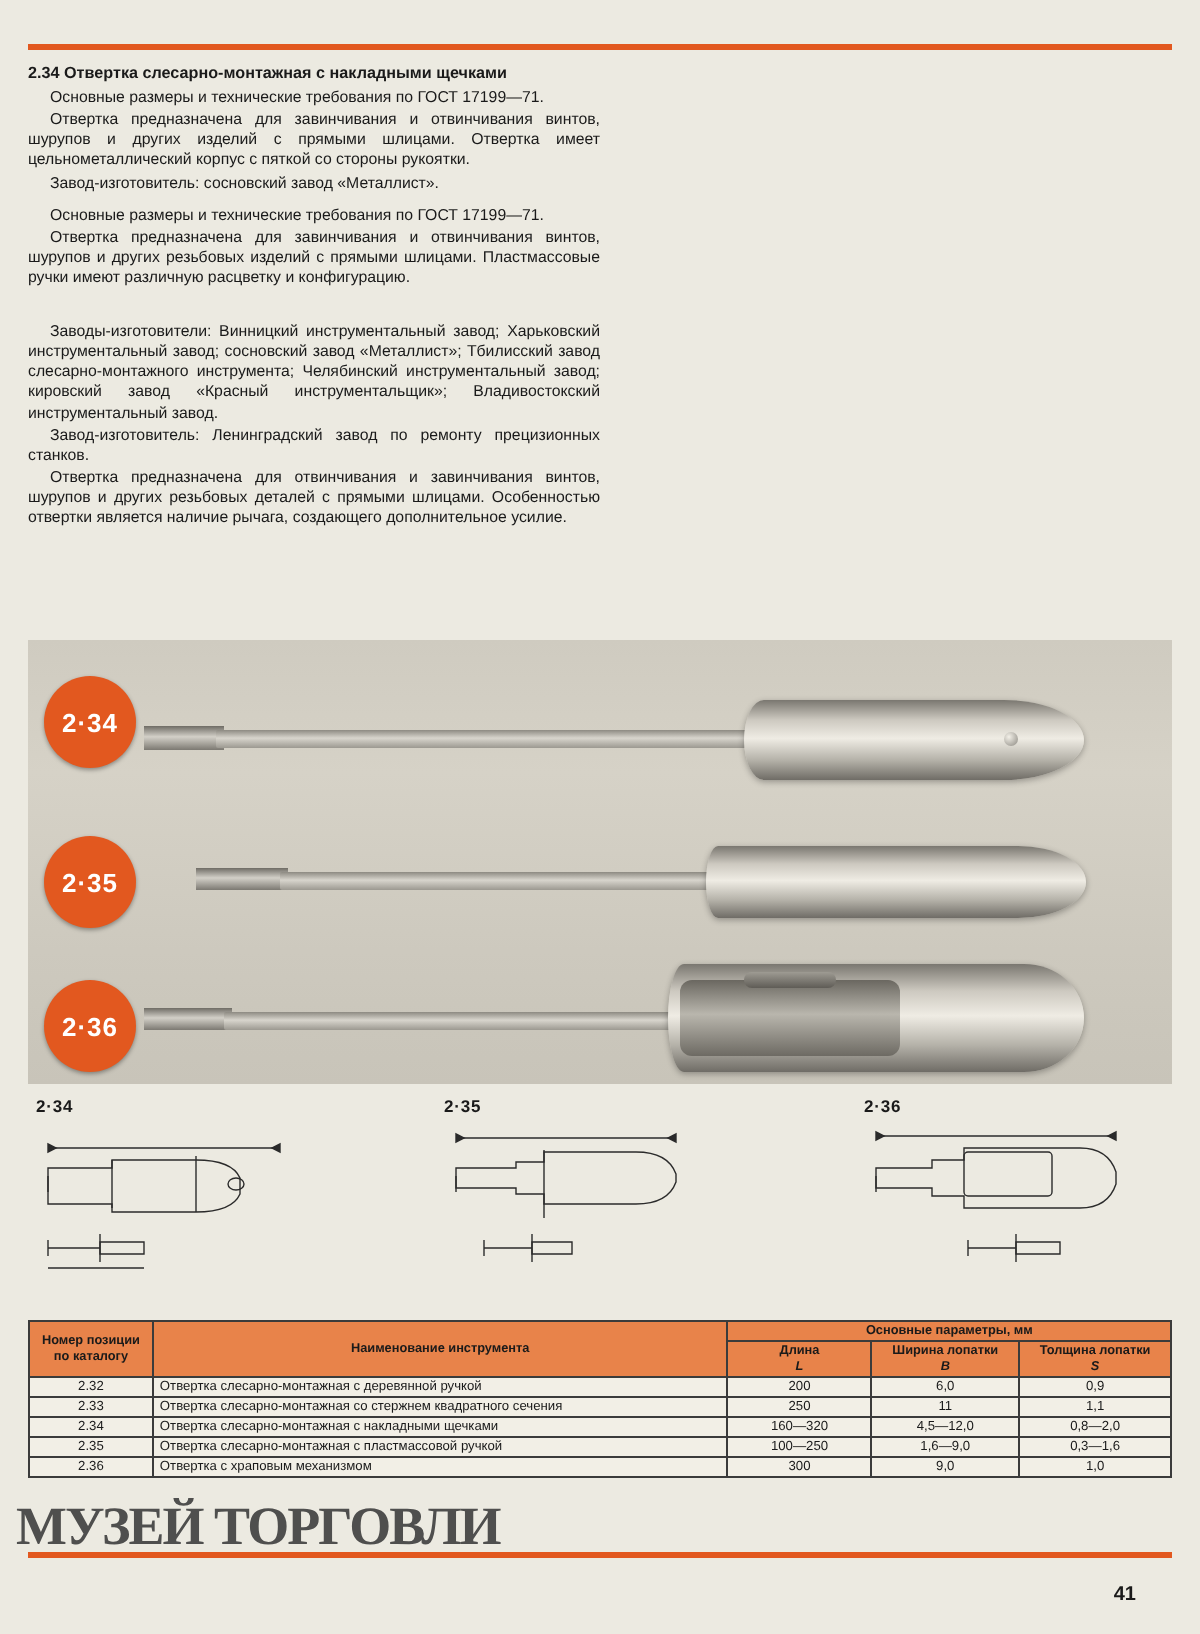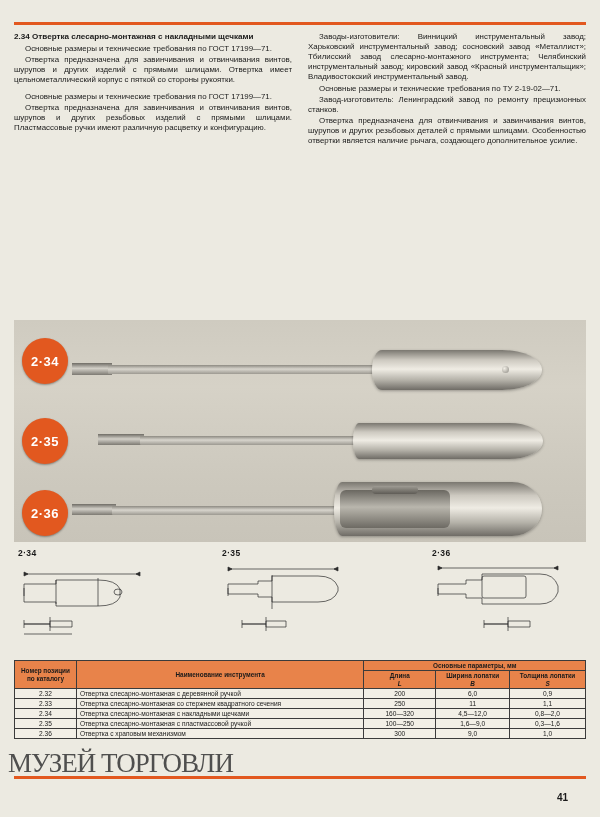--- a/index.html
+++ b/index.html
@@ -21,21 +21,21 @@
     position:absolute; left:14px; right:14px;
     height:3px; background:#e2581f;
   }
   .rule.top { top:22px; }
   .rule.bottom { bottom:38px; }
 
   
   .cols {
     position:absolute; left:14px; right:14px; top:32px;
     display:flex; gap:16px;
-    font-size:7.9px; line-height:1.28;
+    font-size:7.9px; line-height:1.28;flex-direction:column;
   }
   .col { width:50%; }
   h3.sec {
     font-size:8.1px; font-weight:bold; margin:0 0 2px 0;
     line-height:1.25; text-align:justify;
   }
   h3.sec .num { font-weight:bold; }
   p.tx {
     margin:0 0 1px 0; text-align:justify; text-indent:11px;
     hyphens:auto;
@@ -161,21 +161,21 @@
   .ital { font-style:italic; }
 
   
   .wm {
     position:absolute; left:8px; bottom:40px;
     font-family:"Liberation Serif", serif;
     color:#3a3a3a; opacity:.88;
     line-height:1;
   }
   .wm .big {
-    font-size:27px; font-weight:normal; letter-spacing:-1px;
+    font-size:27px; font-weight:bold; letter-spacing:-1px;
     display:block;
   }
   .wm .small {
     font-size:15px; display:block; margin-top:1px;
   }
   .pageno {
     position:absolute; right:32px; bottom:14px;
     font-size:10px; font-weight:bold;
   }
 </style>
@@ -189,31 +189,31 @@
   <div class="cols">
 
     <div class="col">
 
       <h3 class="sec">
         <span class="num">2.34</span>
         <span>Отвертка слесарно-монтажная с накладными щечками</span>
       </h3>
       <p class="tx">Основные размеры и технические требования по ГОСТ 17199—71.</p>
       <p class="tx">Отвертка предназначена для завинчивания и отвинчивания винтов, шурупов и других изделий с прямыми шлицами. Отвертка имеет цельнометаллический корпус с пяткой со стороны рукоятки.</p>
+      <p class="tx">Завод-изготовитель: сосновский завод «Металлист».</p>
 
       <div class="gap"></div>
 
       <p class="tx">Основные размеры и технические требования по ГОСТ 17199—71.</p>
       <p class="tx">Отвертка предназначена для завинчивания и отвинчивания винтов, шурупов и других резьбовых изделий с прямыми шлицами. Пластмассовые ручки имеют различную расцветку и конфигурацию.</p>
     </div>
 
     <div class="col">
       <p class="tx">Заводы-изготовители: Винницкий инструментальный завод; Харьковский инструментальный завод; сосновский завод «Металлист»; Тбилисский завод слесарно-монтажного инструмента; Челябинский инструментальный завод; кировский завод «Красный инструментальщик»; Владивостокский инструментальный завод.</p>
 
-      <p class="tx">Основные размеры и технические требования по ТУ 2-19-02—71.</p>
       <p class="tx">Завод-изготовитель: Ленинградский завод по ремонту прецизионных станков.</p>
       <p class="tx">Отвертка предназначена для отвинчивания и завинчивания винтов, шурупов и других резьбовых деталей с прямыми шлицами. Особенностью отвертки является наличие рычага, создающего дополнительное усилие.</p>
     </div>
   </div>
 
   <div class="photos">
     <div class="photo-bg"></div>
 
     <div class="badge b1">2·34</div>
     <div class="badge b2">2·35</div>

